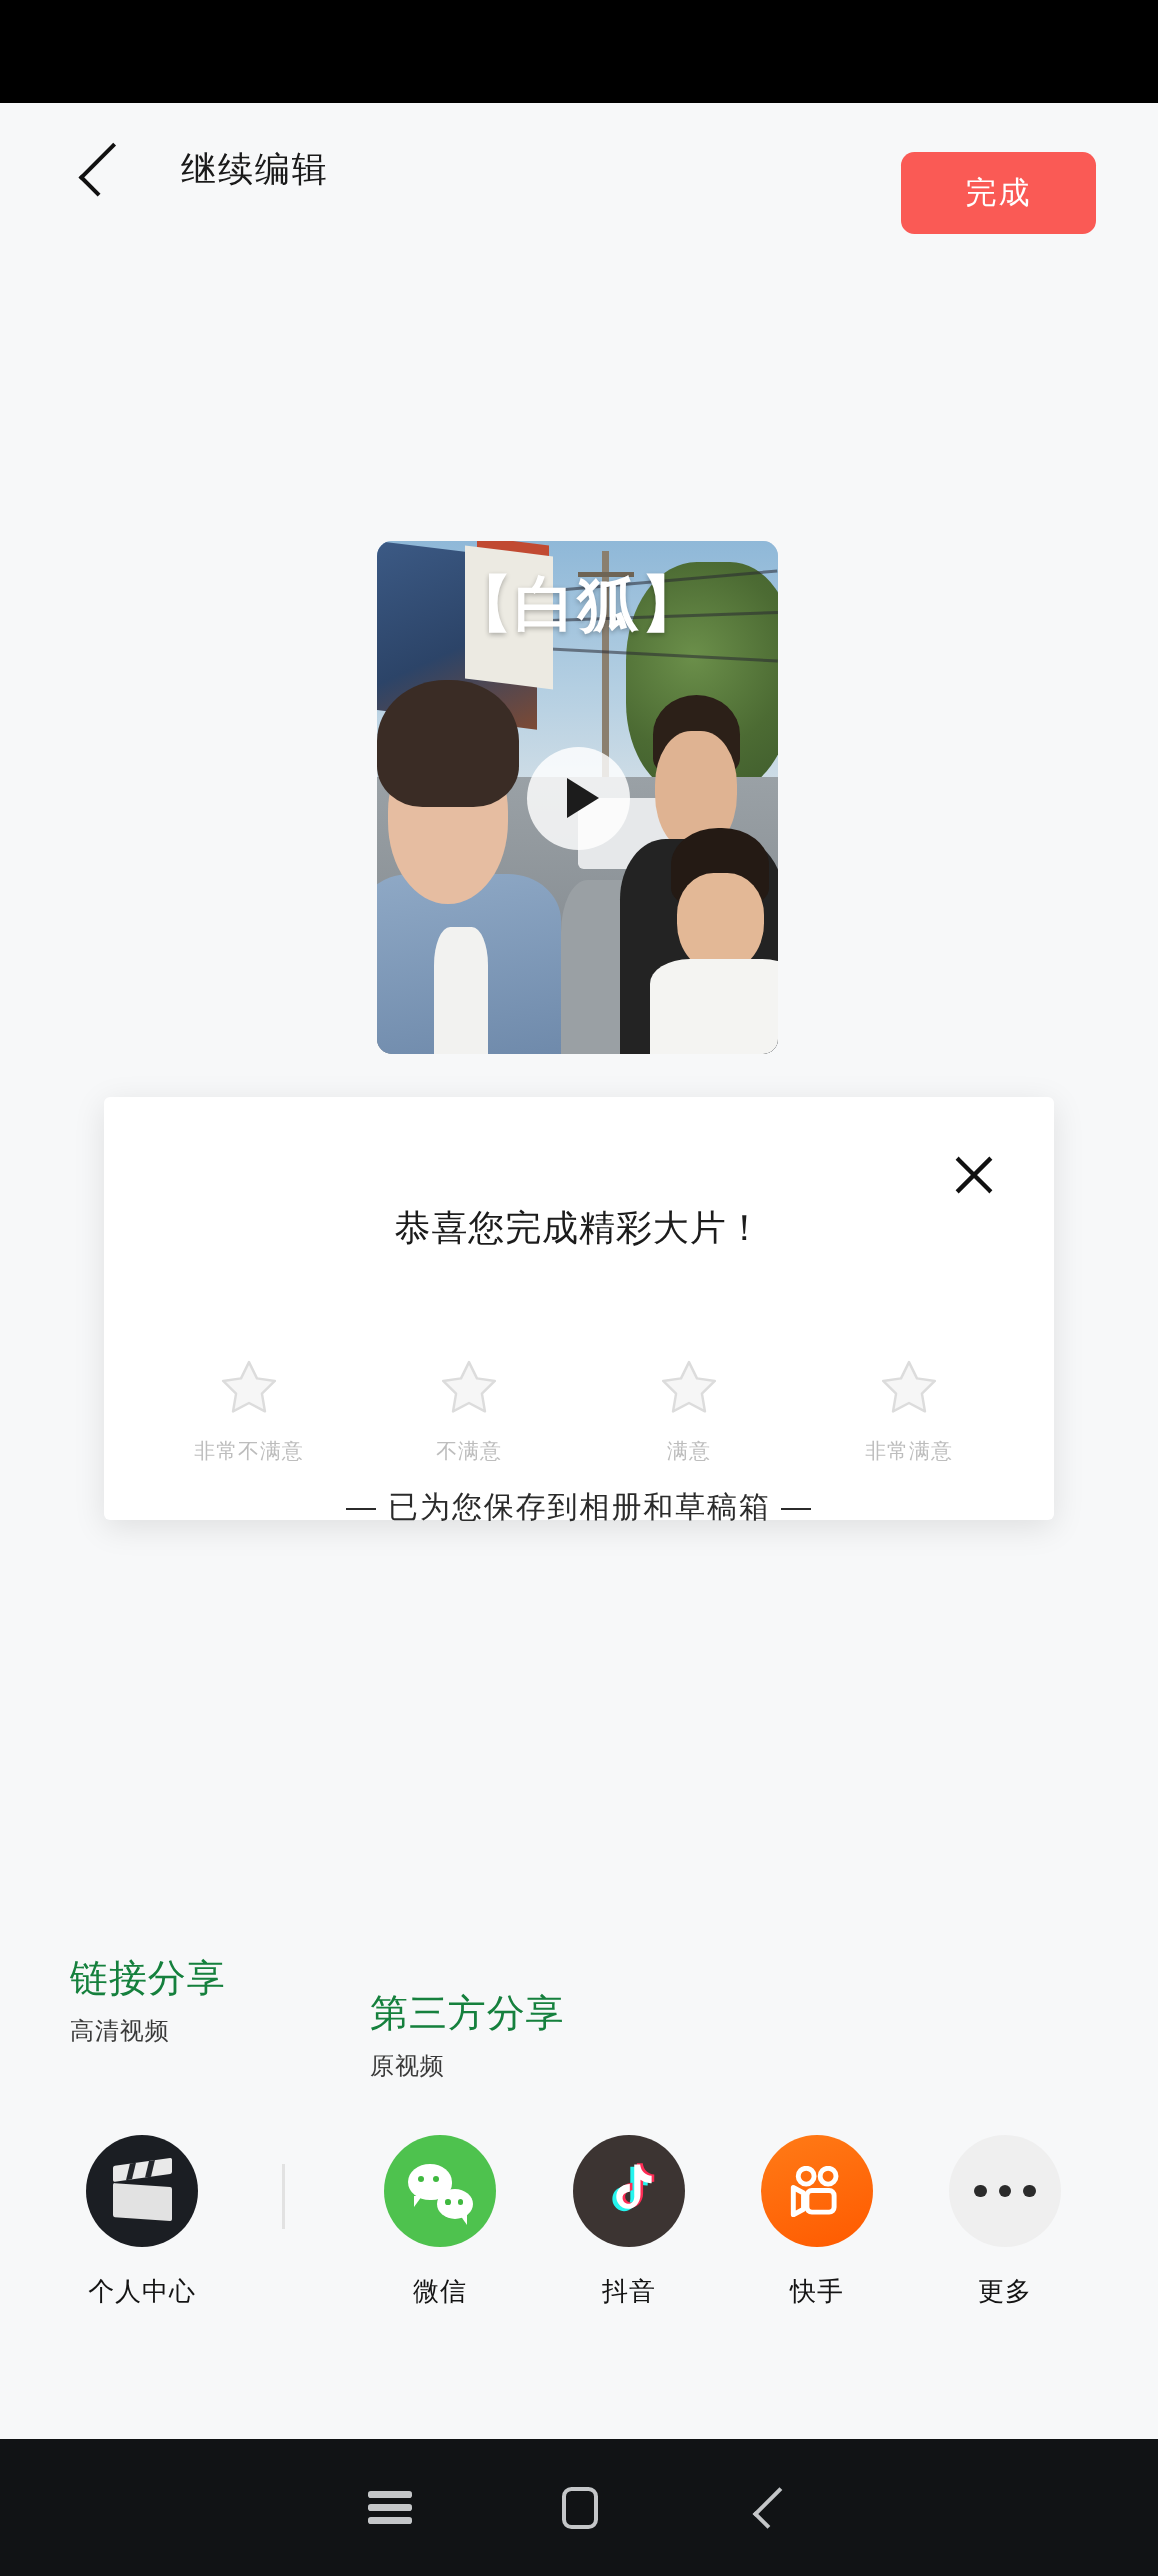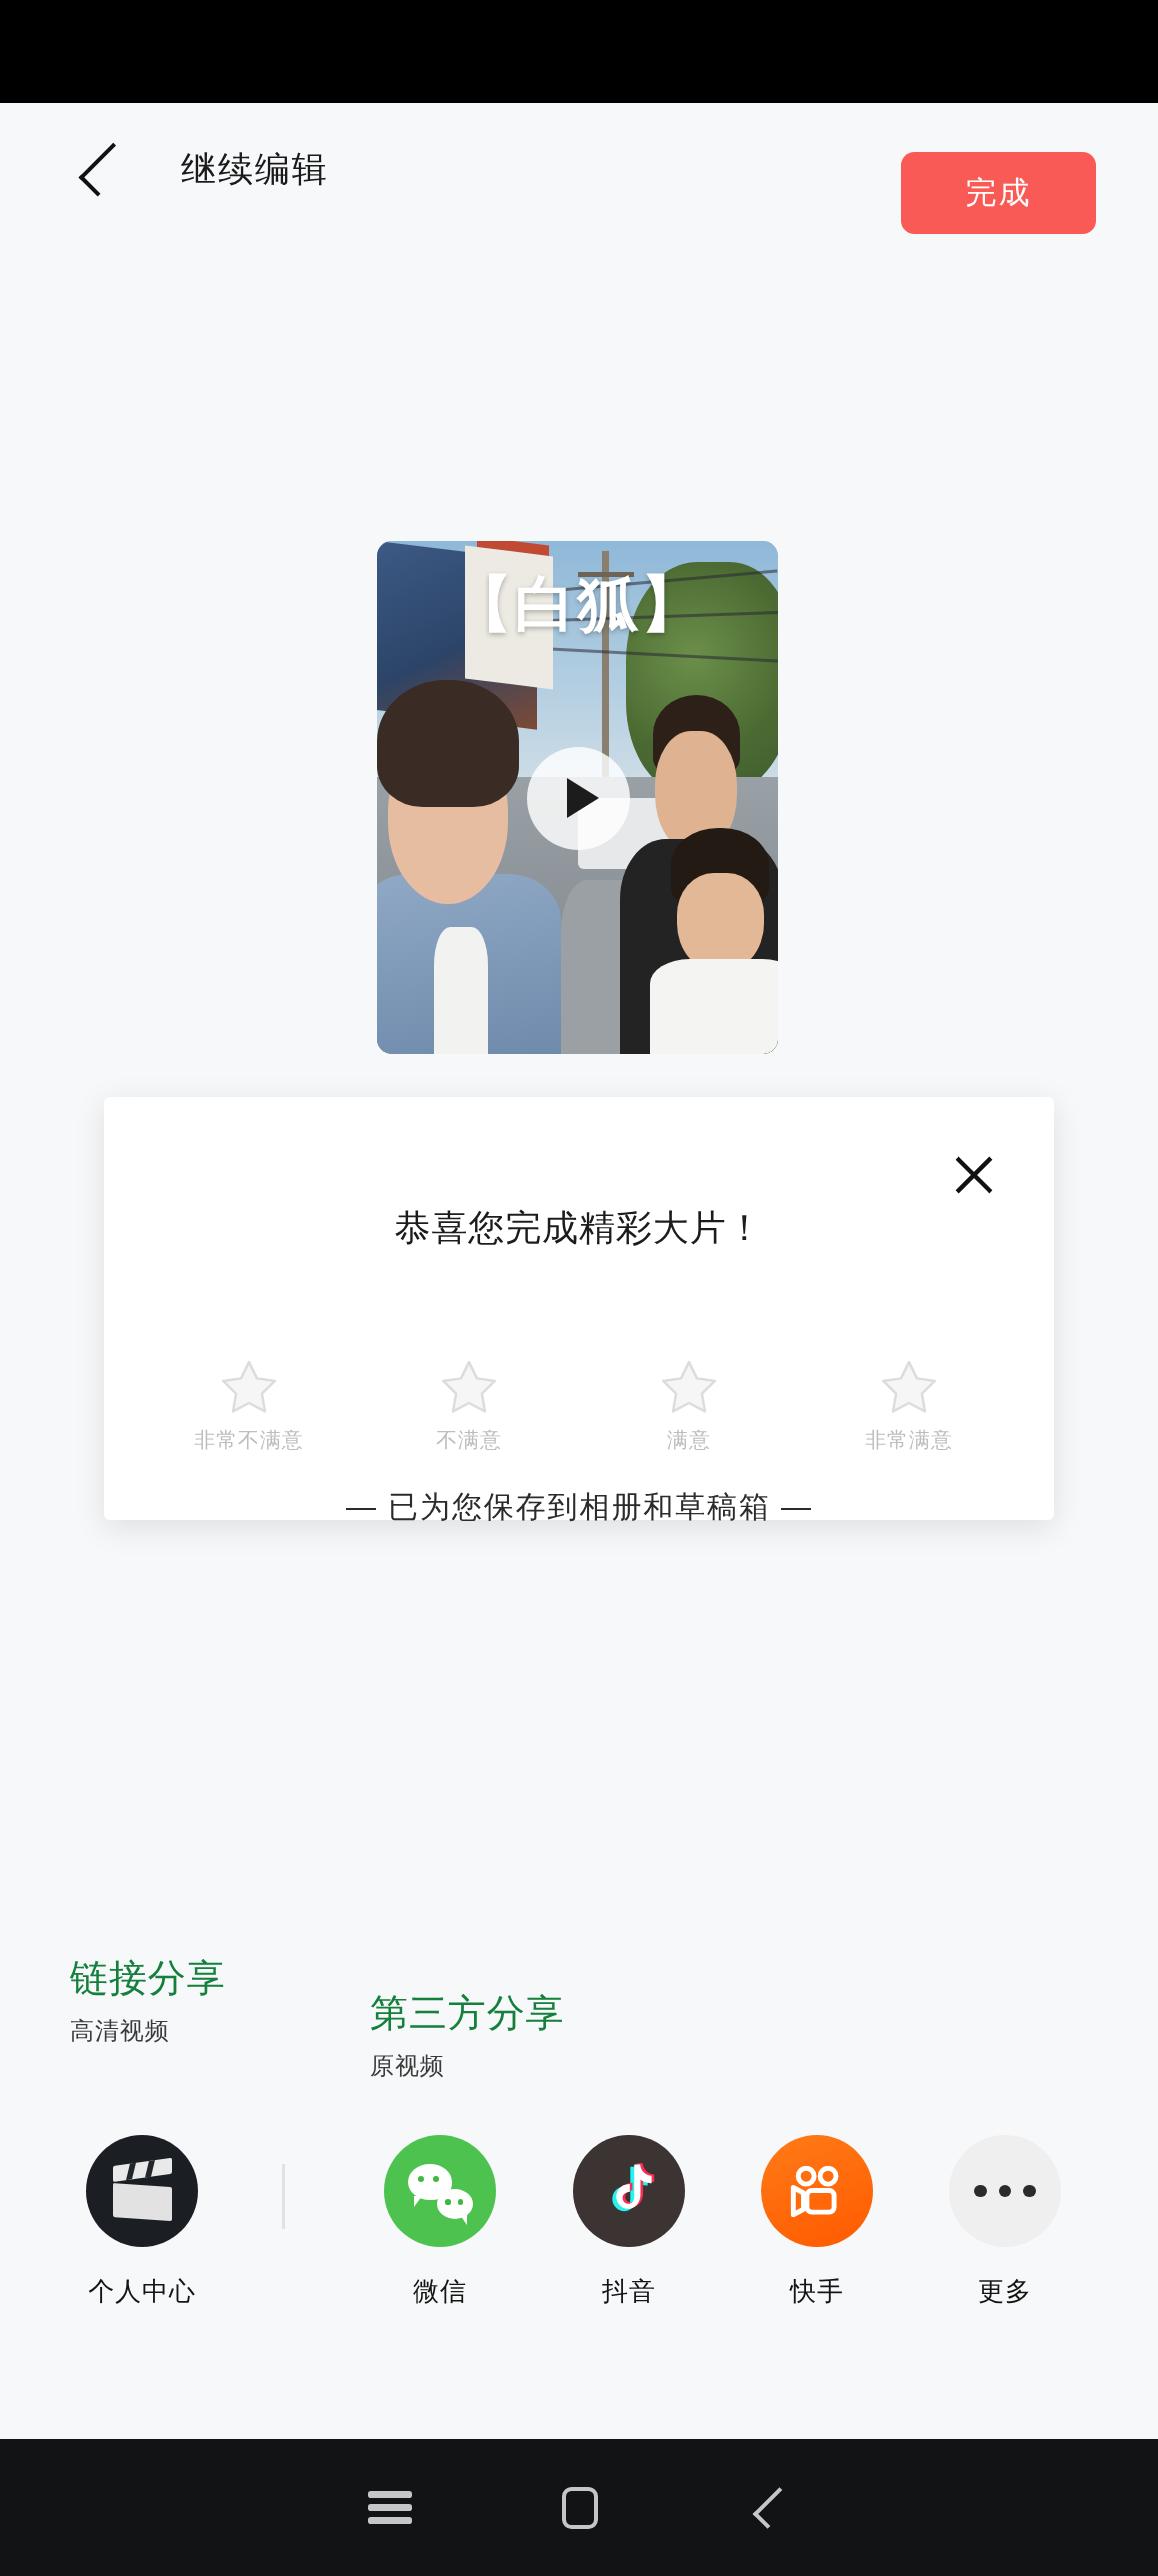--- a/index.html
+++ b/index.html
@@ -220,21 +220,21 @@
     width: 802px;
     display: flex; justify-content: space-between;
   }
   .star-item {
     width: 142px;
     display: flex; flex-direction: column; align-items: center;
     cursor: pointer;
   }
   .star-glyph { display: block; }
   .star-label {
-    margin-top: 5px;
+    margin-top: 16px;
     font-size: 21px; color: #bdbdbd;
     white-space: nowrap; letter-spacing: 0.9px;
   }
 
   
   .saved-note {
     position: absolute; left: 0; top: 1487px;
     width: 100%; text-align: center;
     font-size: 30px; color: #2b2b2b; letter-spacing: 1.9px;
   }

